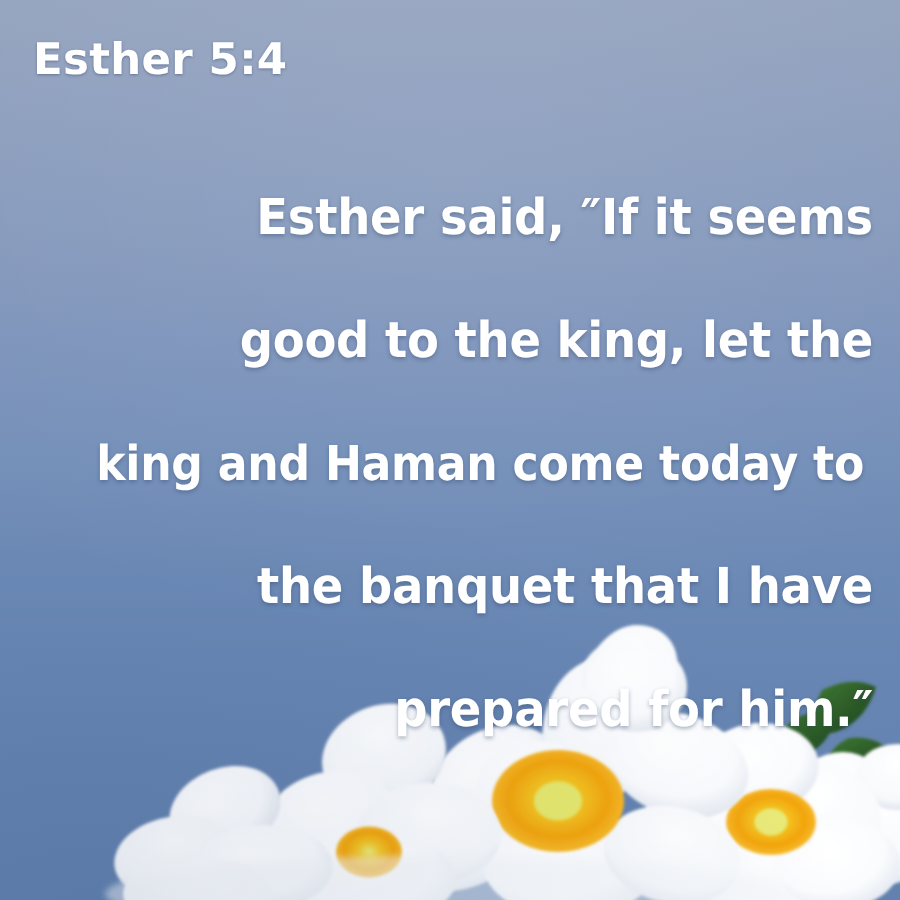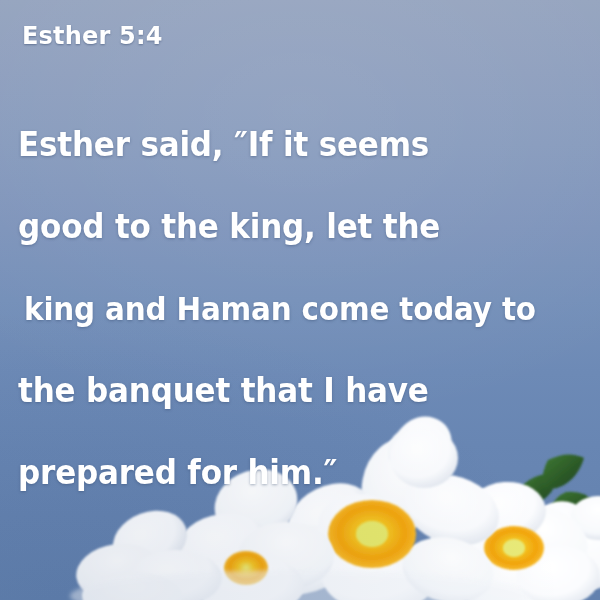--- a/index.html
+++ b/index.html
@@ -43,30 +43,30 @@
   #flowers svg{display:block;width:600px;height:200px;}
 
   
   #title{
     position:absolute;
     left:22px; top:22px;
     z-index:8;
     color:#ffffff;
     font-family:"DejaVu Sans", sans-serif;
     font-weight:700;
-    font-size:24px;
+    font-size:29px;
     letter-spacing:.2px;
     text-shadow:0 1px 2px rgba(40,60,95,.45);
     white-space:nowrap;
   }
   #verse{
     position:absolute;
     left:0; right:0; top:104px;
     z-index:8;
-    text-align:left;
+    text-align:right;
     color:#ffffff;
     font-family:"DejaVu Sans", sans-serif;
     font-weight:700;
     font-size:33px;
     line-height:82px;
     letter-spacing:-.2px;
     text-shadow:0 1px 3px rgba(45,65,100,.40);
   }
   #verse .vline{
     display:block;

